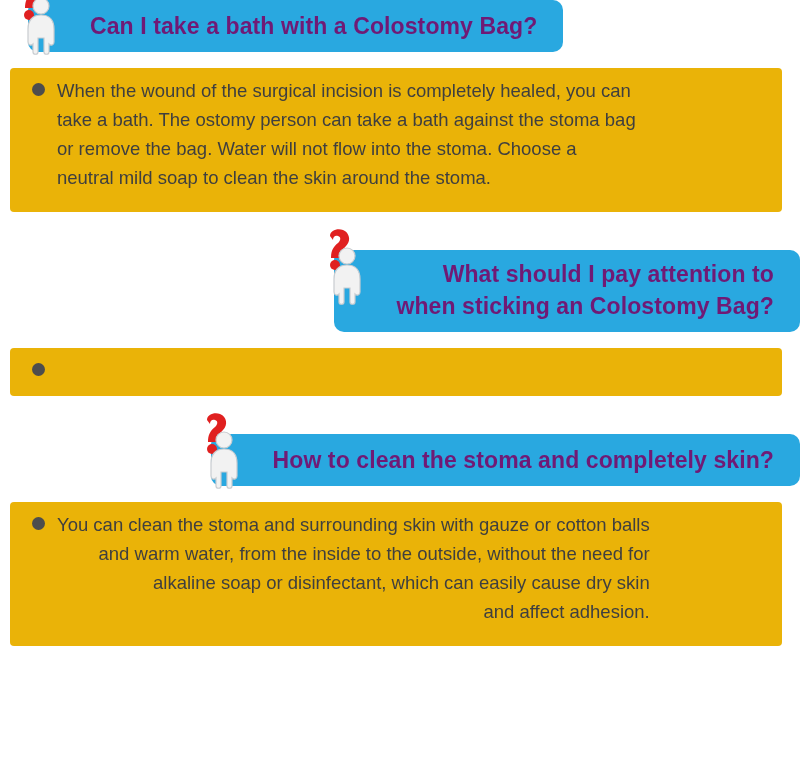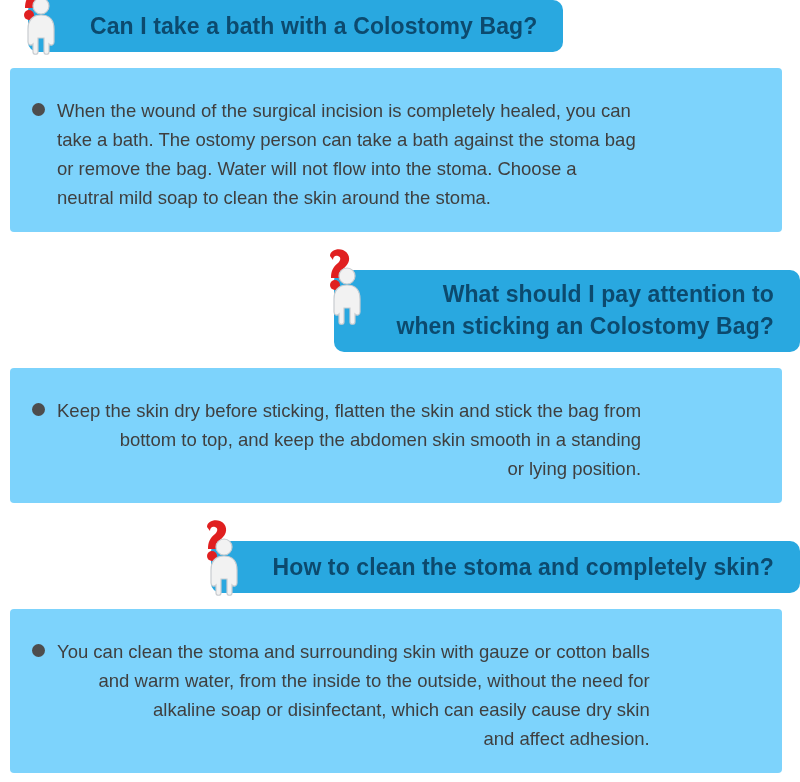--- a/index.html
+++ b/index.html
@@ -41,21 +41,21 @@
     min-height: 52px;
     padding: 6px 26px 6px 62px;
     box-sizing: border-box;
   }
   .q-header.two-line {
     min-height: 74px;
     padding-top: 8px;
     padding-bottom: 10px;
   }
   .q-text {
-    color: #0c4a6e;
+    color: #701a75;
     font-size: 23px;
     line-height: 32px;
     font-weight: 700;
     letter-spacing: 0.1px;
     white-space: pre-line;
   }
 
   
   .q-icon {
     position: absolute;
@@ -64,23 +64,23 @@
     width: 70px;
     height: 78px;
     pointer-events: none;
   }
 
   
   .answer {
     margin-top: 16px;
     margin-left: 10px;
     margin-right: 18px;
-    background: #7dd3fc;
+    background: #eab308;
     border-radius: 4px;
-    padding: 28px 24px 20px 22px;
+    padding: 8px 24px 20px 22px;
     box-sizing: border-box;
     display: flex;
     align-items: flex-start;
   }
   .bullet {
     flex: 0 0 auto;
     width: 13px;
     height: 13px;
     border-radius: 50%;
     background: #4d4d4d;
@@ -134,23 +134,20 @@
             <circle cx="37" cy="28" r="8" fill="#f2f2f2" stroke="#c8ccd0" stroke-width="1.2"></circle>
             <path d="M37 37 C28 37, 24 43, 24 51 L24 64 C24 67, 27 68, 29 66 L29 74 C29 77, 34 77, 34 74 L34 60 L40 60 L40 74 C40 77, 45 77, 45 74 L45 66 C47 68, 50 67, 50 64 L50 51 C50 43, 46 37, 37 37 Z" fill="#f2f2f2" stroke="#c8ccd0" stroke-width="1.2"></path>
           </g>
         </svg>
       </span>
       <span class="q-text">What should I pay attention to
 when sticking an Colostomy Bag?</span>
     </div>
     <div class="answer">
       <span class="bullet"></span>
-      <span class="answer-text">Keep the skin dry before sticking, flatten the skin and stick the bag from
-bottom to top, and keep the abdomen skin smooth in a standing
-or lying position.</span>
     </div>
   </div>
 
   <div class="faq-block">
     <div class="q-header">
       <span class="q-icon">
         <svg width="70" height="78" viewBox="0 0 70 78" xmlns="http://www.w3.org/2000/svg">
           <path d="M20 8 C20 2, 28 0, 33 2 C40 5, 41 13, 36 18 C32 22, 30 25, 30 30 L21 30 C21 23, 23 19, 28 15 C31 12, 31 9, 28 8 C25 7, 23 9, 23 12 Z" fill="#e02020"></path>
           <circle cx="25" cy="37" r="5" fill="#e02020"></circle>
           <g>

